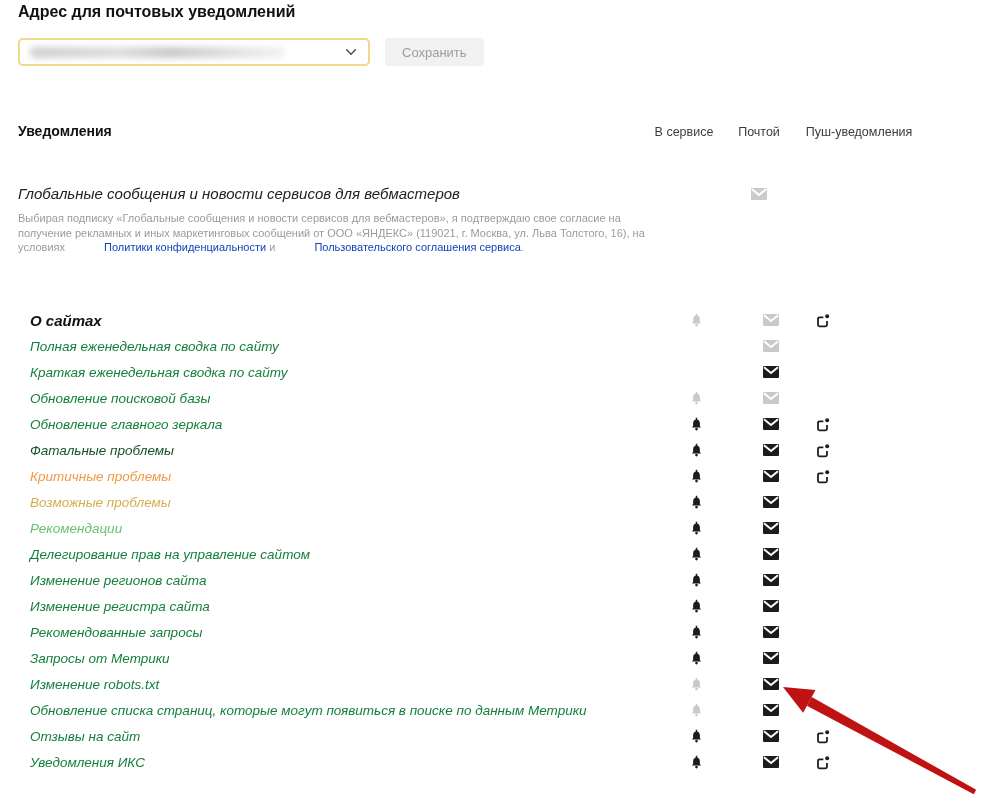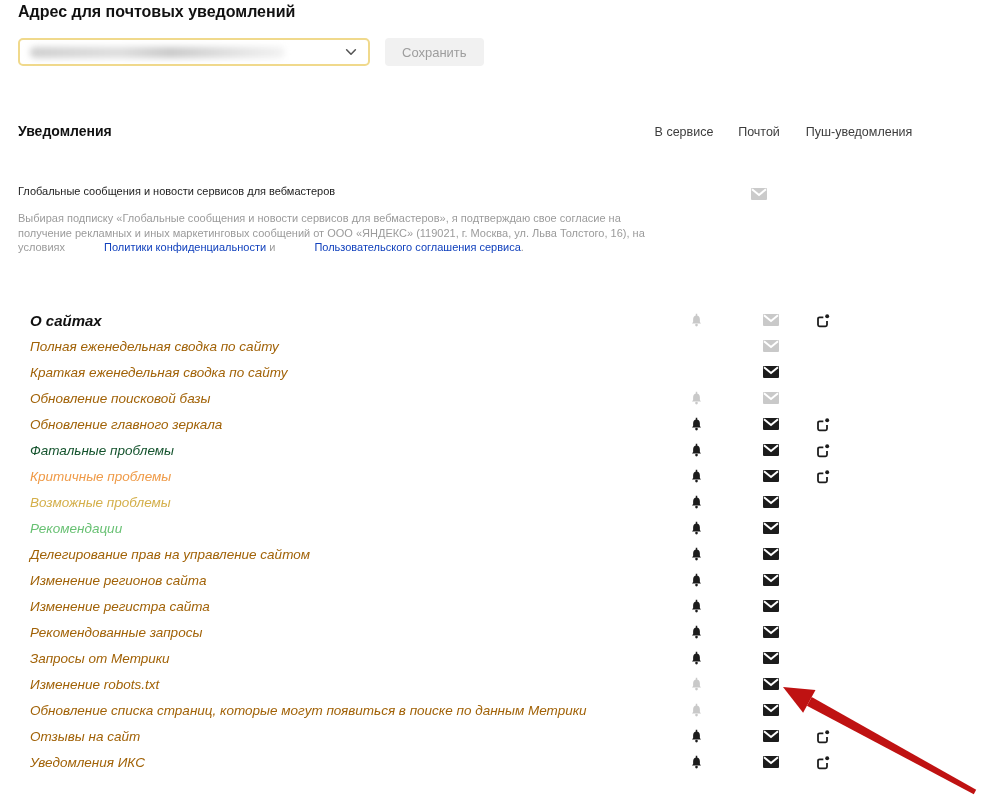--- a/index.html
+++ b/index.html
@@ -26,31 +26,31 @@
   }
 
   
   .notif-title { position: absolute; left: 18px; top: 123px; font-size: 14px; font-weight: bold; color: #111; }
   .col-head { position: absolute; top: 125px; font-size: 12.5px; color: #3c3c3c; transform: translateX(-50%); white-space: nowrap; }
   .col-head.c1 { left: 684px; }
   .col-head.c2 { left: 759px; }
   .col-head.c3 { left: 859px; }
 
   
-  .global-row-label { position: absolute; left: 18px; top: 185px; font-size: 11px; color: #222; }
+  .global-row-label { position: absolute; left: 18px; top: 185px; font-size: 15px; color: #222; font-style: italic; }
   .global-mail { position: absolute; left: 751px; top: 186px; width: 16px; height: 13px; color: #cbcbcb; cursor: pointer; }
 
   
   .consent { position: absolute; left: 18px; top: 211px; width: 636px; font-size: 11px; line-height: 1.33; color: #9b9b9b; }
   .consent a { color: #1141bd; text-decoration: none; cursor: pointer; padding-left: 36px; }
 
   
   #rows { position: absolute; left: 12px; top: 307px; width: 992px; font-style: italic; }
   .row { position: relative; height: 26px; }
-  .row-label { position: absolute; left: 18px; top: 50%; transform: translateY(-50%); font-size: 13.5px; color: #a16207; white-space: nowrap; }
+  .row-label { position: absolute; left: 18px; top: 50%; transform: translateY(-50%); font-size: 13.5px; color: #15803d; white-space: nowrap; }
   .row-label.bold { font-weight: bold; font-size: 15px; color: #111; }
   .icon-cell { position: absolute; top: 50%; transform: translateY(-50%); width: 16px; height: 16px; cursor: pointer; display: flex; align-items: center; justify-content: center; }
   .cell-bell { left: 676px; }
   .cell-mail { left: 751px; }
   .cell-push { left: 802px; }
   .icon-cell svg { display: block; }
 
   
   .arrow-layer { position: absolute; left: 760px; top: 670px; width: 232px; height: 140px; pointer-events: none; }
 </style>

